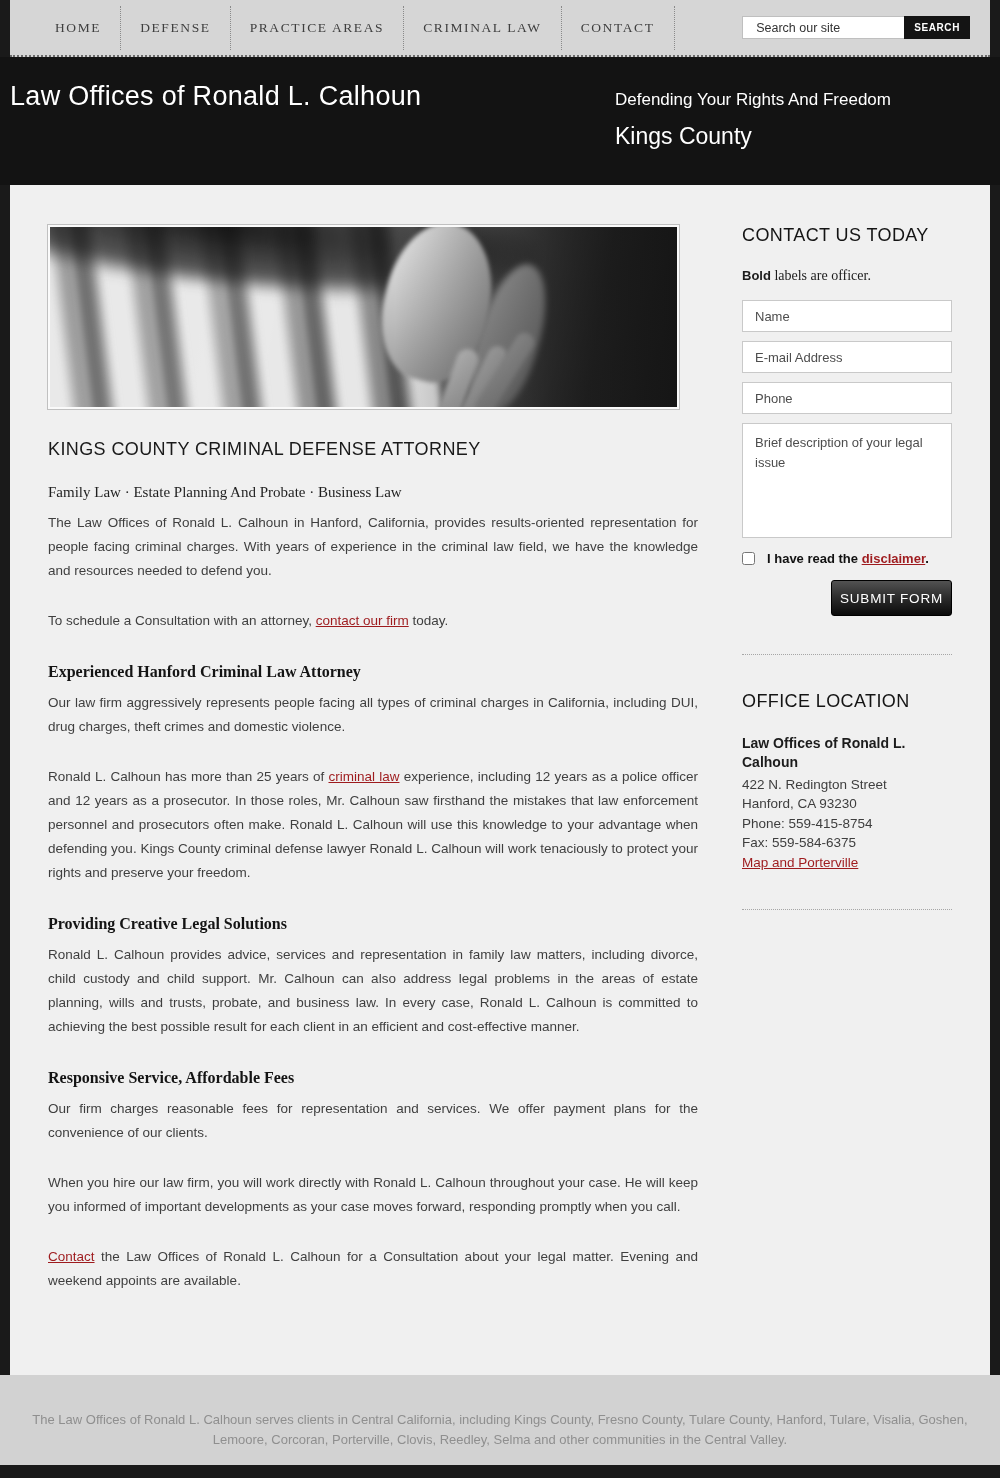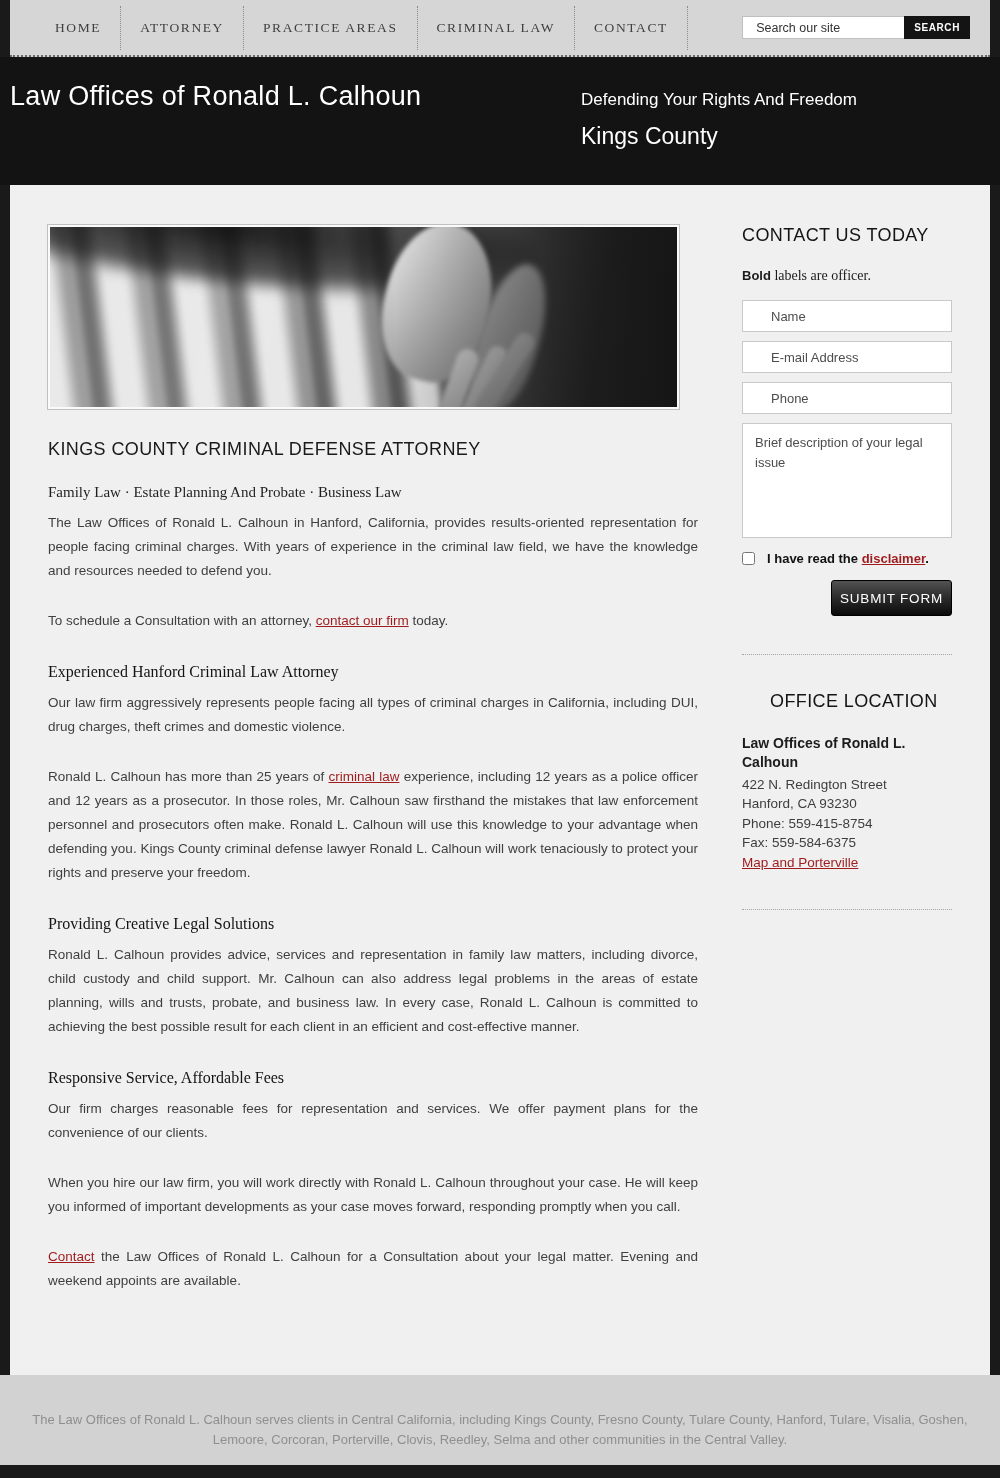--- a/index.html
+++ b/index.html
@@ -27,21 +27,21 @@
   .search-input::placeholder { color:#333; opacity:1; }
   .search-btn {
     height:23px; padding:0 10px; background:#141414; color:#fff; border:none;
     font-size:10px; font-weight:bold; letter-spacing:.6px; cursor:pointer;
   }
 
   
   .site-header { height:128px; background:#131313; }
   .header-inner { position:relative; margin:0 10px; height:100%; }
   .firm-title { position:absolute; left:0; top:24px; color:#fff; font-size:27px; font-weight:400; letter-spacing:.3px; }
-  .tagline-block { position:absolute; left:571px; top:33px; color:#fff; }
+  .tagline-block { position:absolute; left:605px; top:33px; color:#fff; }
   .tagline { font-size:17px; margin-bottom:13px; }
   .location { font-size:23px; }
 
   
   .content-wrap { background:#1a1a1a; }
   .content {
     margin:0 10px; background:#f0f0f0; padding:40px 38px 56px 38px;
     display:flex; justify-content:space-between; min-height:1115px;
   }
   .main-col { width:650px; }
@@ -82,71 +82,71 @@
   .f1 { left:395px; top:120px; width:22px; height:90px; transform:rotate(20deg); }
   .f2 { left:420px; top:115px; width:20px; height:100px; transform:rotate(26deg); }
   .f3 { left:445px; top:100px; width:19px; height:95px; transform:rotate(32deg); }
   .hero-fade-right {
     position:absolute; right:0; top:0; width:45%; height:100%;
     background:linear-gradient(to right, transparent, rgba(20,20,20,.55) 55%, rgba(18,18,18,.8) 100%);
   }
 
   .page-h1 { font-size:18px; font-weight:400; letter-spacing:.4px; color:#1a1a1a; margin-bottom:24px; }
   .serif-line { font-family:"Liberation Serif", serif; font-size:15px; color:#1f1f1f; margin-bottom:6px; }
-  .serif-h3 { font-family:"Liberation Serif", serif; font-size:16px; font-weight:400; color:#141414; margin:30px 0 6px 0; }
+  .serif-h3 { font-family:"Liberation Serif", serif; font-size:16px; font-weight:700; color:#141414; margin:30px 0 6px 0; }
   .main-col p.body-p { font-size:13.5px; line-height:24px; color:#3f3f3f; text-align:justify; margin-top:10px; margin-bottom:26px; }
   a.red-link { color:#9e1b1e; text-decoration:underline; }
 
   
   .sb-h2 { font-size:18px; font-weight:400; letter-spacing:.4px; color:#141414; margin-bottom:22px; }
   .required-note { font-family:"Liberation Serif", serif; font-size:14px; color:#1c1c1c; margin-bottom:16px; }
   .required-note b { font-family:"Liberation Sans", sans-serif; font-size:13px; }
   .sb-input {
     width:100%; height:32px; border:1px solid #c9c9c9; background:#fff;
-    font-size:13px; color:#444; padding:0 28px; margin-bottom:9px; outline:none;
+    font-size:13px; color:#444; padding:0 12px; margin-bottom:9px; outline:none;
     font-family:"Liberation Sans", sans-serif;
   }
   .sb-input::placeholder, .sb-textarea::placeholder { color:#4d4d4d; opacity:1; }
   .sb-textarea {
     width:100%; height:115px; border:1px solid #c9c9c9; background:#fff;
     font-size:13px; color:#444; padding:9px 12px; resize:none; outline:none;
     font-family:"Liberation Sans", sans-serif; line-height:1.55;
   }
   .disc-row { display:flex; align-items:center; margin:9px 0 14px 0; font-size:13px; font-weight:bold; color:#111; }
   .disc-row input { width:13px; height:13px; margin-right:12px; }
   .disc-row a { color:#9e1b1e; font-weight:bold; }
   .submit-btn {
     display:block; margin-left:auto; width:121px; height:36px;
     background:linear-gradient(#525252 0%, #2c2c2c 48%, #0b0b0b 100%);
     color:#fff; font-size:13.5px; letter-spacing:.8px; border:1px solid #000; border-radius:3px;
     cursor:pointer; font-family:"Liberation Sans", sans-serif;
   }
   .dotted-sep { border-bottom:1px dotted #a6a6a6; margin-top:38px; }
-  .office-h2 { margin-top:36px;margin-left:28px; }
+  .office-h2 { margin-top:36px; }
   .office-firm { font-size:14px; font-weight:bold; color:#1c1c1c; line-height:1.35; margin-bottom:3px; }
   .office-line { font-size:13.5px; color:#3e3e3e; line-height:1.45; }
   .map-link { font-size:13.5px; }
 
   
   .serving-strip { background:#d2d2d2; height:90px; padding-top:35px; }
   .serving-strip p {
     max-width:945px; margin:0 auto; text-align:center;
     font-size:13px; line-height:1.55; color:#8f8f8f;
   }
 </style>
 </head>
 <body>
 
 <div>
 
   <div class="topbar-wrap">
     <nav class="topnav">
       <ul class="nav-list">
         <li class="nav-item">HOME</li>
-        <li class="nav-item">ATTORNEY</li>
+        <li class="nav-item">DEFENSE</li>
         <li class="nav-item">PRACTICE AREAS</li>
         <li class="nav-item">CRIMINAL LAW</li>
         <li class="nav-item">CONTACT</li>
       </ul>
       <div class="search-box">
         <input class="search-input" type="text" placeholder="Search our site" style="">
         <button class="search-btn">SEARCH</button>
       </div>
     </nav>
   </div>

